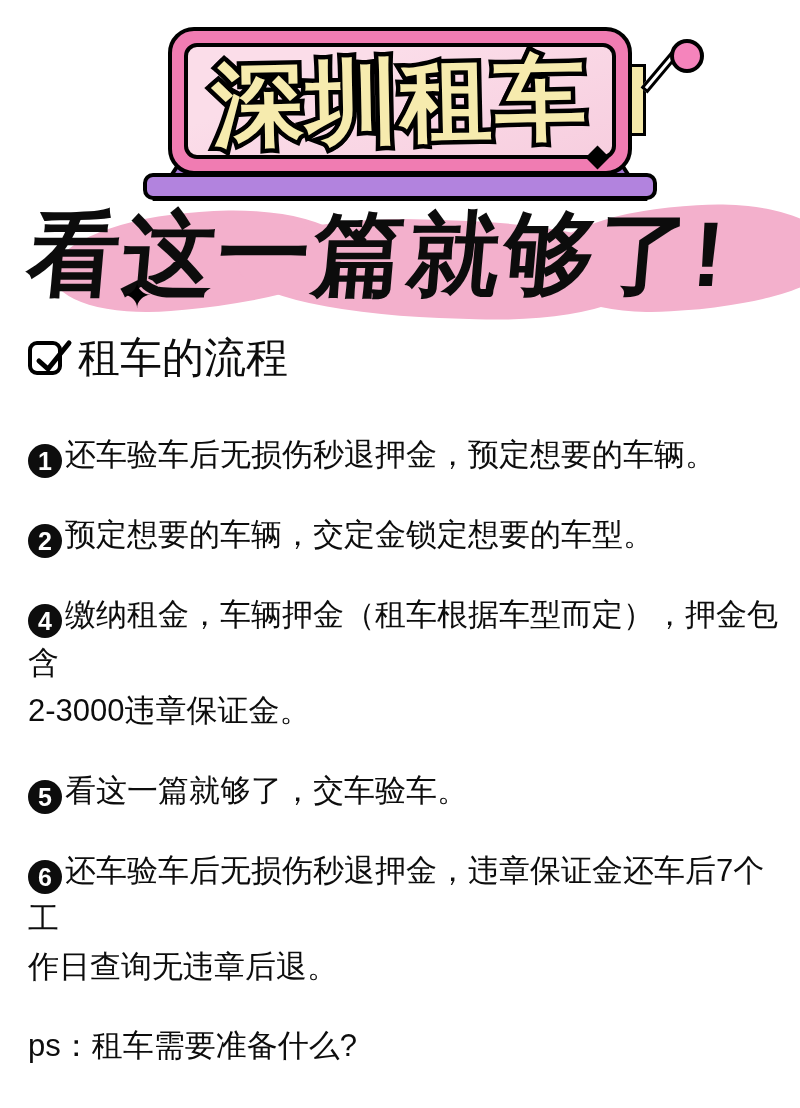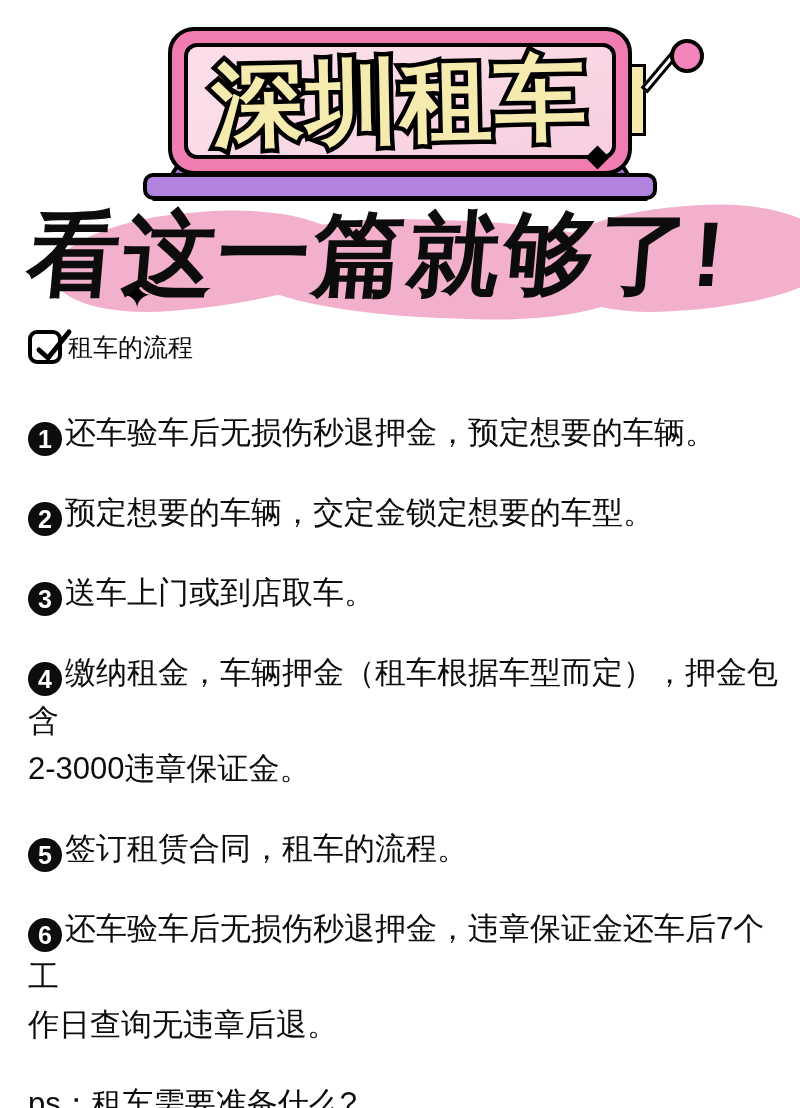--- a/index.html
+++ b/index.html
@@ -44,21 +44,21 @@
   .blob-3 { left:542px; top:8px;  width:292px; height:104px;
     border-radius:52% 48% 55% 45% / 50% 58% 42% 55%; transform:rotate(-4deg); }
   .headline-text { position:absolute; left:28px; top:8px; font-size:92px; font-weight:900;
     letter-spacing:3px; color:#0c0c0c; white-space:nowrap; transform:skewX(-5deg);
     z-index:2; line-height:1.05; }
   .sparkle { position:absolute; left:122px; top:80px; font-size:36px; color:#000; z-index:3;
     line-height:1; }
 
   
   .content { position:absolute; left:28px; top:330px; width:764px; }
-  .checklist { display:flex; align-items:center; gap:6px; font-size:25px;
+  .checklist { display:flex; align-items:center; gap:16px; font-size:42px;
     margin-bottom:45px; font-weight:500; }
   .checkbox { position:relative; width:34px; height:34px; border:4px solid #000;
     border-radius:9px; flex:0 0 auto; }
   .check-svg { position:absolute; left:-3px; top:-8px; width:44px; height:44px; }
 
   .step { font-size:31px; line-height:48px; margin-bottom:32px; white-space:pre-wrap; }
   .badge { display:inline-flex; width:34px; height:34px; background:#0d0d0d; color:#fff;
     border-radius:50%; align-items:center; justify-content:center; font-size:25px;
     font-weight:700; vertical-align:-5px; margin-right:3px; }
 
@@ -103,26 +103,25 @@
           <path d="M10 24 L19 32 L40 6" fill="none" stroke="#000" stroke-width="5" stroke-linecap="round" stroke-linejoin="round"></path>
         </svg>
       </span>
       <span>租车的流程</span>
     </div>
 
     <div class="step"><span class="badge">1</span><span>还车验车后无损伤秒退押金，预定想要的车辆。</span></div>
 
     <div class="step"><span class="badge">2</span><span>预定想要的车辆，交定金锁定想要的车型。</span></div>
 
-    <div class="step"><span class="badge">3</span><span>送车上门或到店取车。</span></div>
 
     <div class="step"><span class="badge">4</span><span>缴纳租金，车辆押金（租车根据车型而定），押金包含
 2-3000违章保证金。</span></div>
 
-    <div class="step"><span class="badge">5</span><span>签订租赁合同，租车的流程。</span></div>
+    <div class="step"><span class="badge">5</span><span>看这一篇就够了，交车验车。</span></div>
 
     <div class="step"><span class="badge">6</span><span>还车验车后无损伤秒退押金，违章保证金还车后7个工
 作日查询无违章后退。</span></div>
 
     <div class="ps">
       <div>ps：租车需要准备什么?</div>
 
     </div>
 
   </div>

